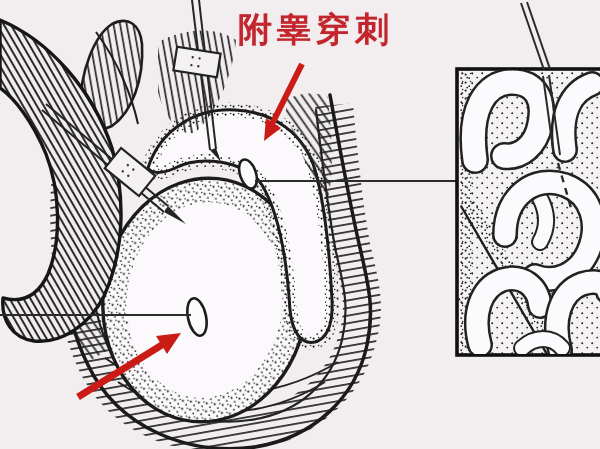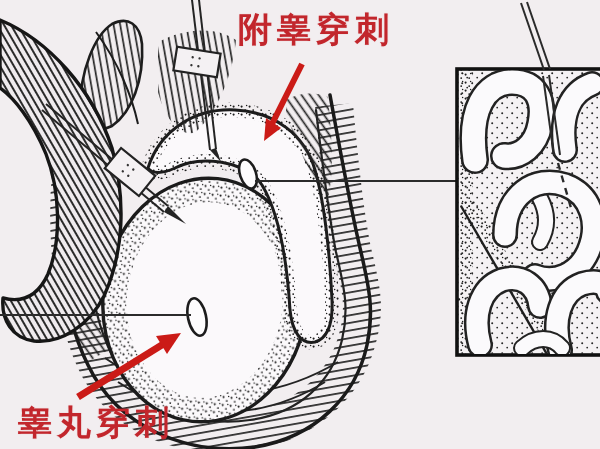--- a/index.html
+++ b/index.html
@@ -166,15 +166,14 @@
     <line x1="302" y1="64" x2="272" y2="124" stroke="#cb1b17" stroke-width="6"></line>
     <polygon points="264,141 281,128 266,118" fill="#cb1b17"></polygon>
   </g>
   <g>
     <line x1="78" y1="397" x2="165" y2="343" stroke="#cb1b17" stroke-width="7"></line>
     <polygon points="181,333 167,354 156,336" fill="#cb1b17"></polygon>
   </g>
 </svg>
 
 <div class="anno-label label-epi">附睾穿刺</div>
-<div class="anno-label label-testis">睾丸穿刺</div>
 
 </div>
 
 </body></html>

